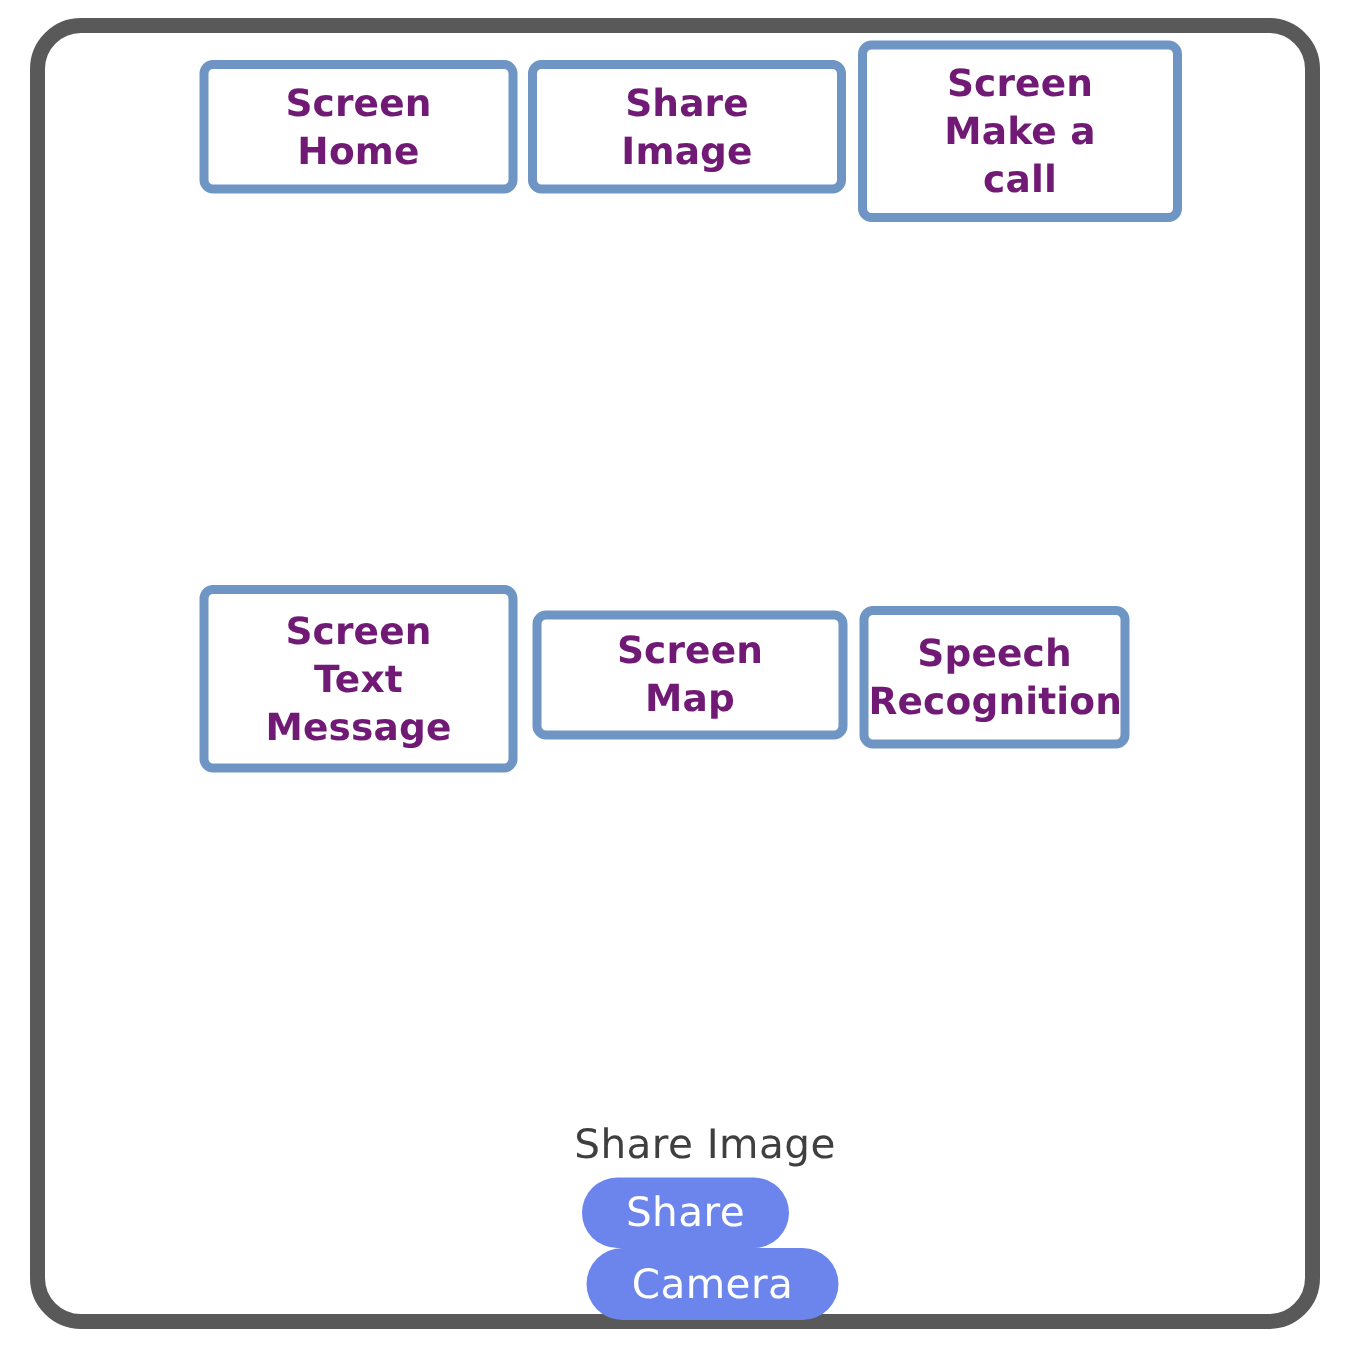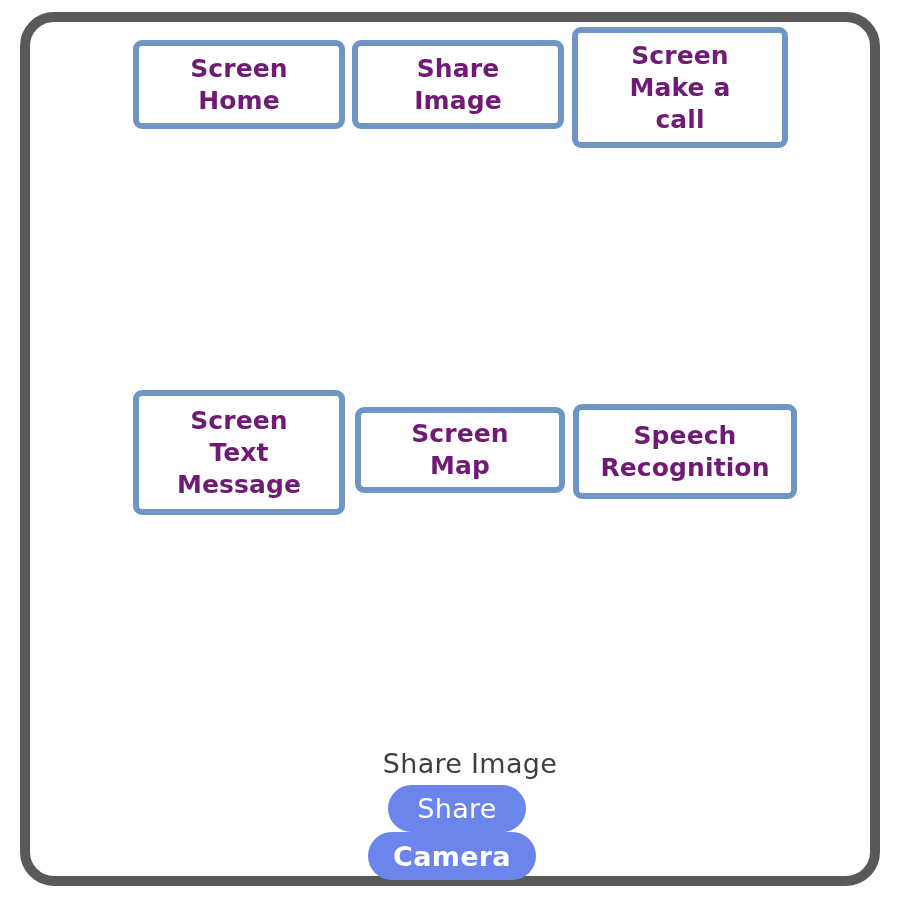--- a/index.html
+++ b/index.html
@@ -68,21 +68,21 @@
   }
 
   
   #box-screen-home        { left: 133px; top:  40px; width: 212px; height:  89px; }
   #box-share-image        { left: 352px; top:  40px; width: 212px; height:  89px; }
   #box-screen-make-a-call { left: 572px; top:  27px; width: 216px; height: 121px; }
 
   
   #box-screen-text-message { left: 133px; top: 390px; width: 212px; height: 125px; }
   #box-screen-map          { left: 355px; top: 407px; width: 210px; height:  86px; }
-  #box-speech-recognition  { left: 573px; top: 404px; width: 224px; height:  95px; }
+  #box-speech-recognition  { left: 573px; top: 404px; width: 180px; height:  95px; }
 
   
   #widget-group {
     position: absolute;
     left: 330px;
     top: 748px;
     width: 280px;
     height: 140px;
   }
   #widget-title {
@@ -109,21 +109,21 @@
     font-weight: 400;
     line-height: 1;
     display: flex;
     align-items: center;
     justify-content: center;
     padding: 0;
     cursor: pointer;
     letter-spacing: 0.3px;
   }
   #btn-share  { left: 58px; top: 37px; width: 138px; height: 47px; }
-  #btn-camera { left: 38px; top: 84px; width: 168px; height: 48px; border-radius: 28px; font-weight: bold; }
+  #btn-camera { left: 61px; top: 84px; width: 168px; height: 48px; border-radius: 28px; }
 </style>
 </head>
 <body>
 
 <div id="diagram-canvas">
 
   <div id="app-frame"></div>
 
   <div class="screen-box" id="box-screen-home">
     <span class="box-label">Screen

